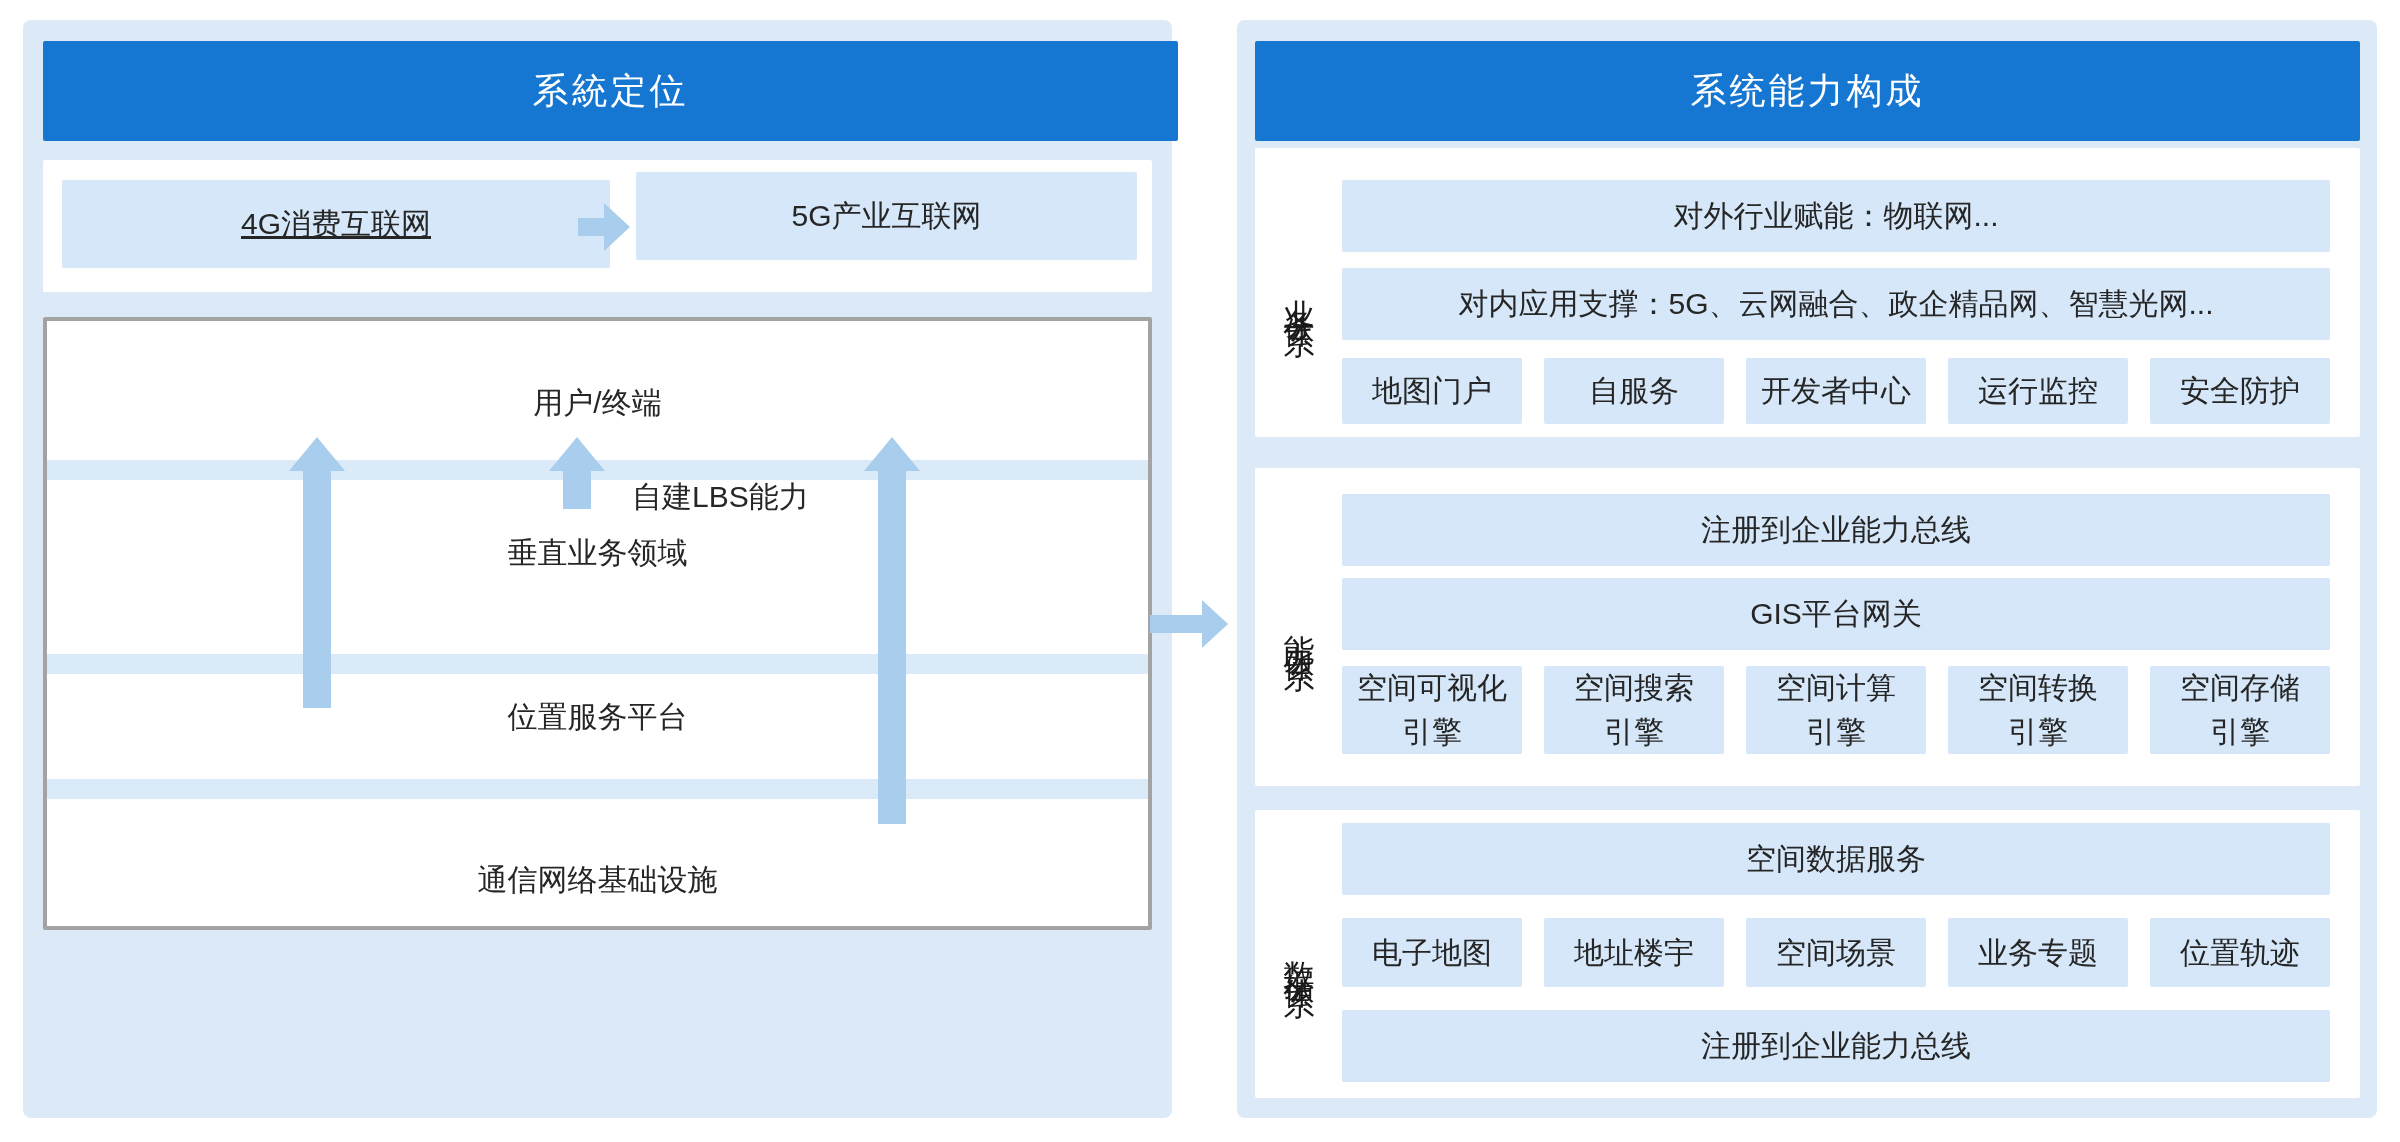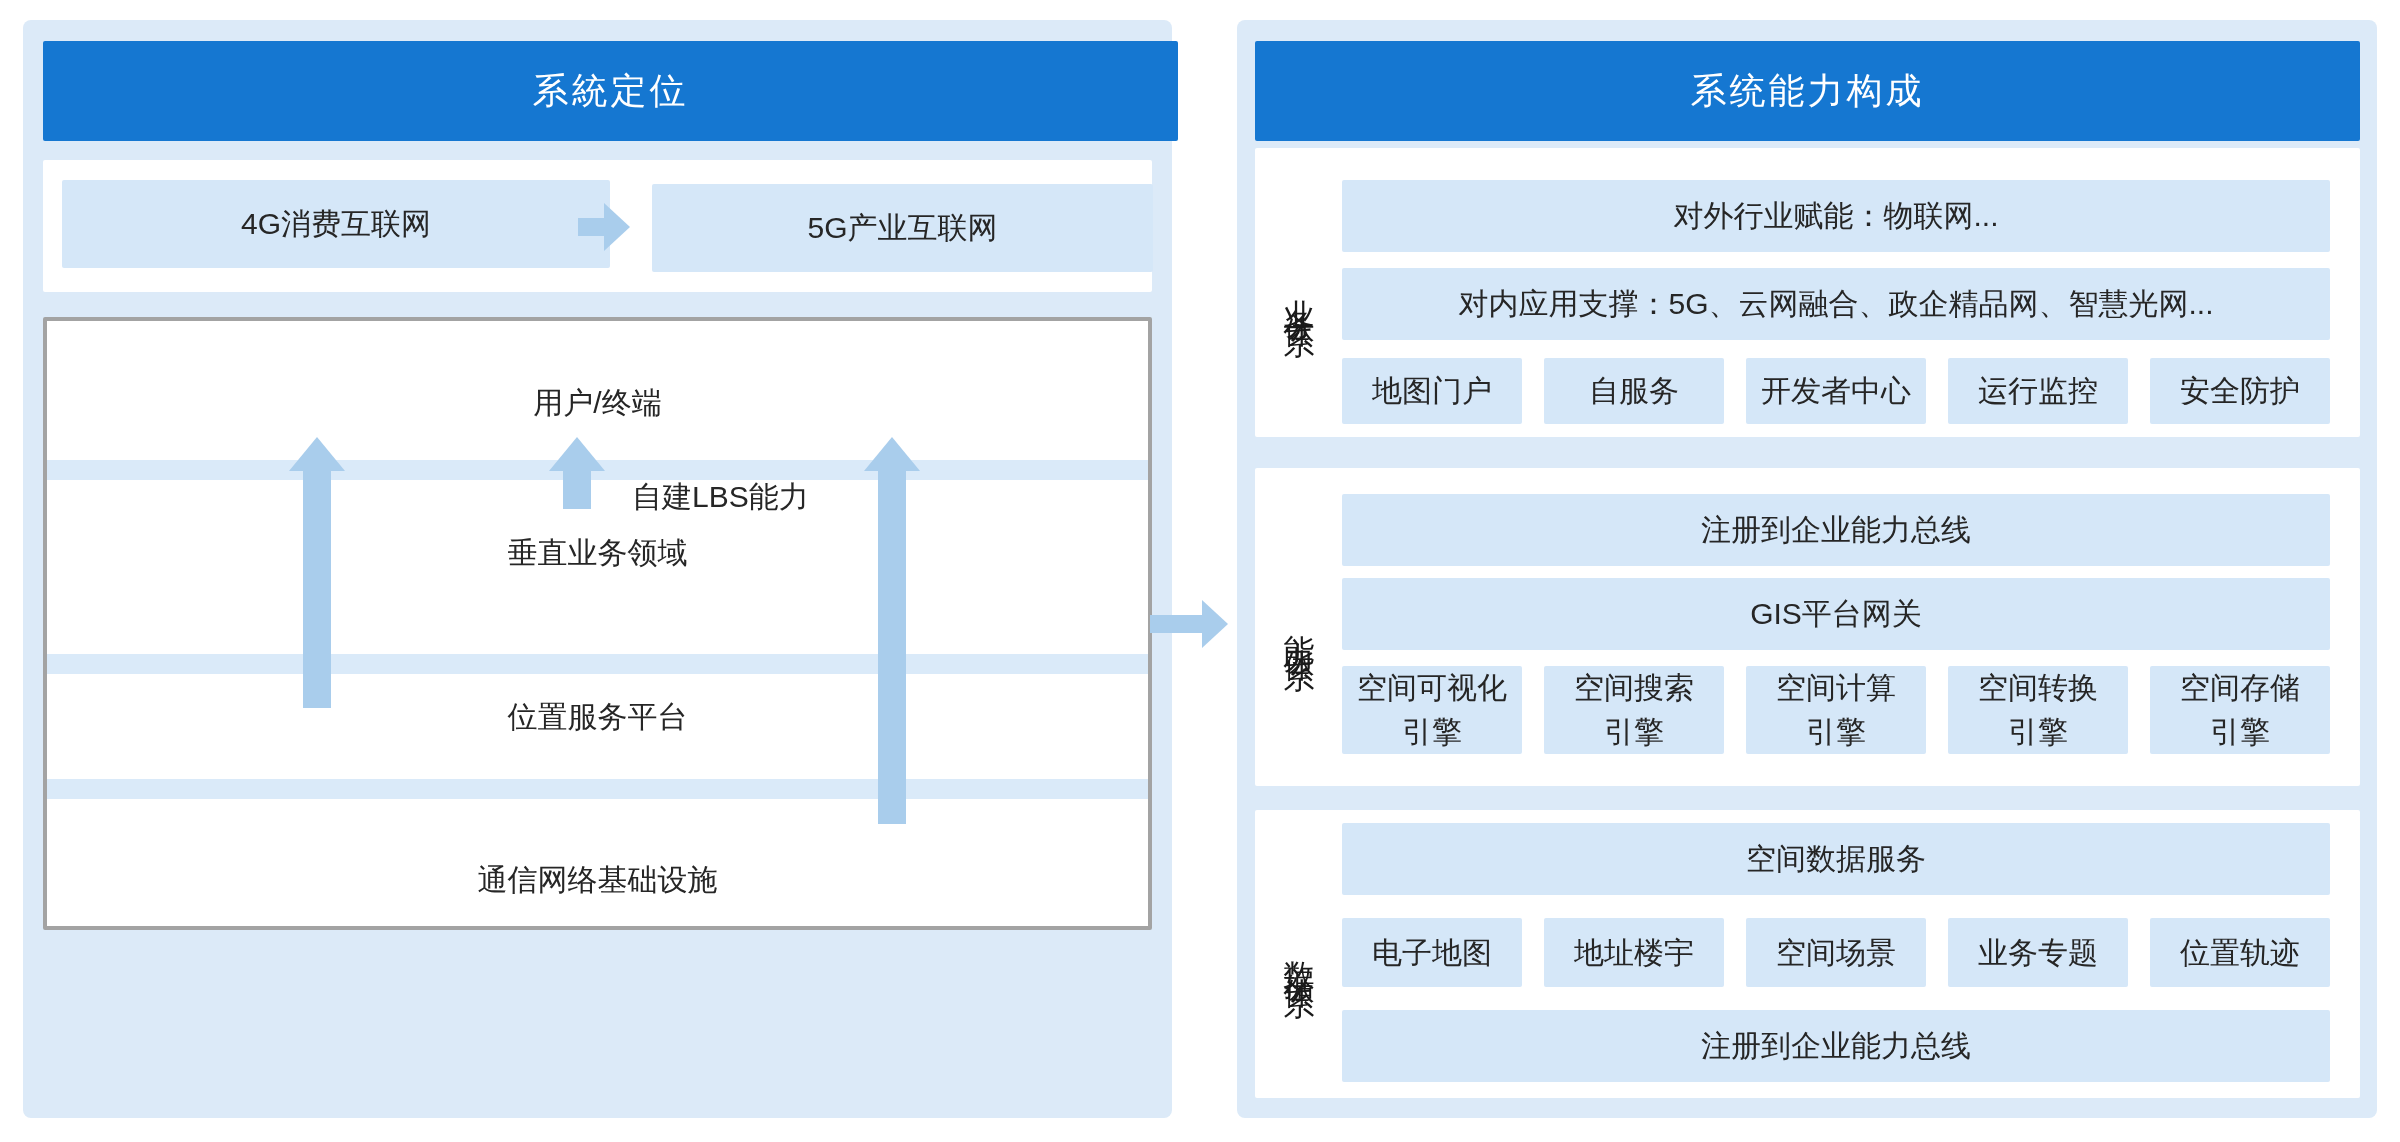--- a/index.html
+++ b/index.html
@@ -81,26 +81,26 @@
 </style>
 </head>
 <body>
 
 <div class="stage">
 
   <section class="panel" id="left-panel">
     <div class="hdr hdr-left">系統定位</div>
 
     <div class="wbox" id="box-evolution">
-      <div class="lbbox" style="left:19px; top:20px; width:548px; height:88px;">4G消费互联网</div>
+      <div class="lbbox" style="left:19px; top:20px; width:548px; height:88px;text-decoration:underline;">4G消费互联网</div>
       <div class="rarrow" id="evolution-arrow">
         <div class="shaft"></div>
         <div class="head"></div>
       </div>
-      <div class="lbbox" style="left:593px; top:24px; width:501px; height:88px;margin-left:16px;">5G产业互联网</div>
+      <div class="lbbox" style="left:593px; top:12px; width:501px; height:88px;">5G产业互联网</div>
     </div>
 
     <div id="stack-box">
       <div class="band" style="top:139px;"></div>
       <div class="band" style="top:333px;"></div>
       <div class="band" style="top:458px;"></div>
 
       <div class="layer-label" style="top:62px;">用户/终端</div>
       <div class="layer-label" style="top:212px;">垂直业务领域</div>
       <div class="layer-label" style="top:376px;">位置服务平台</div>

